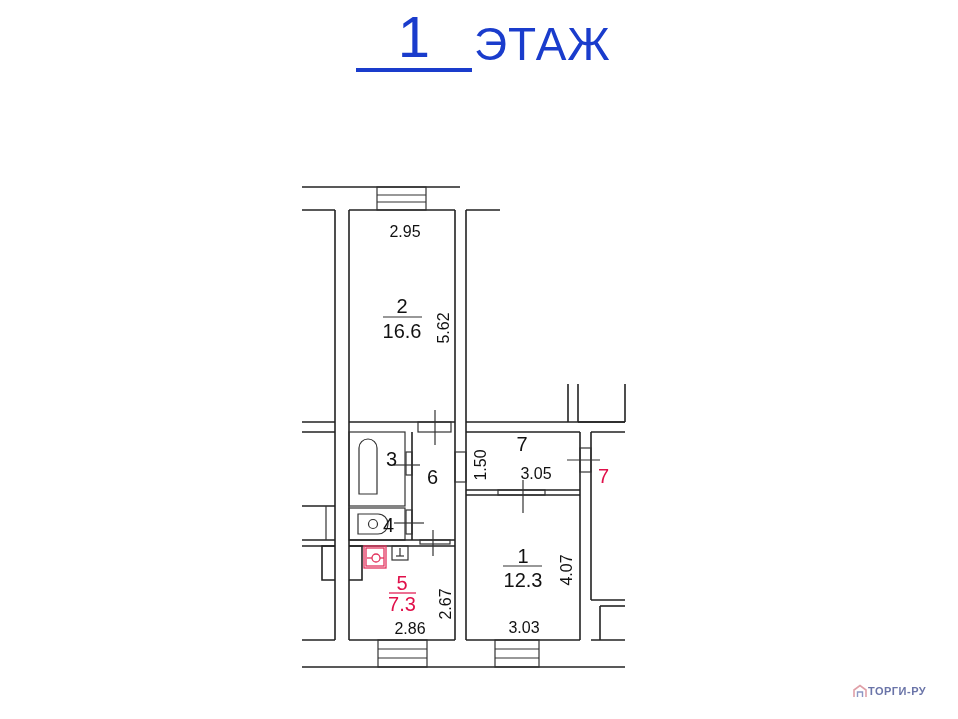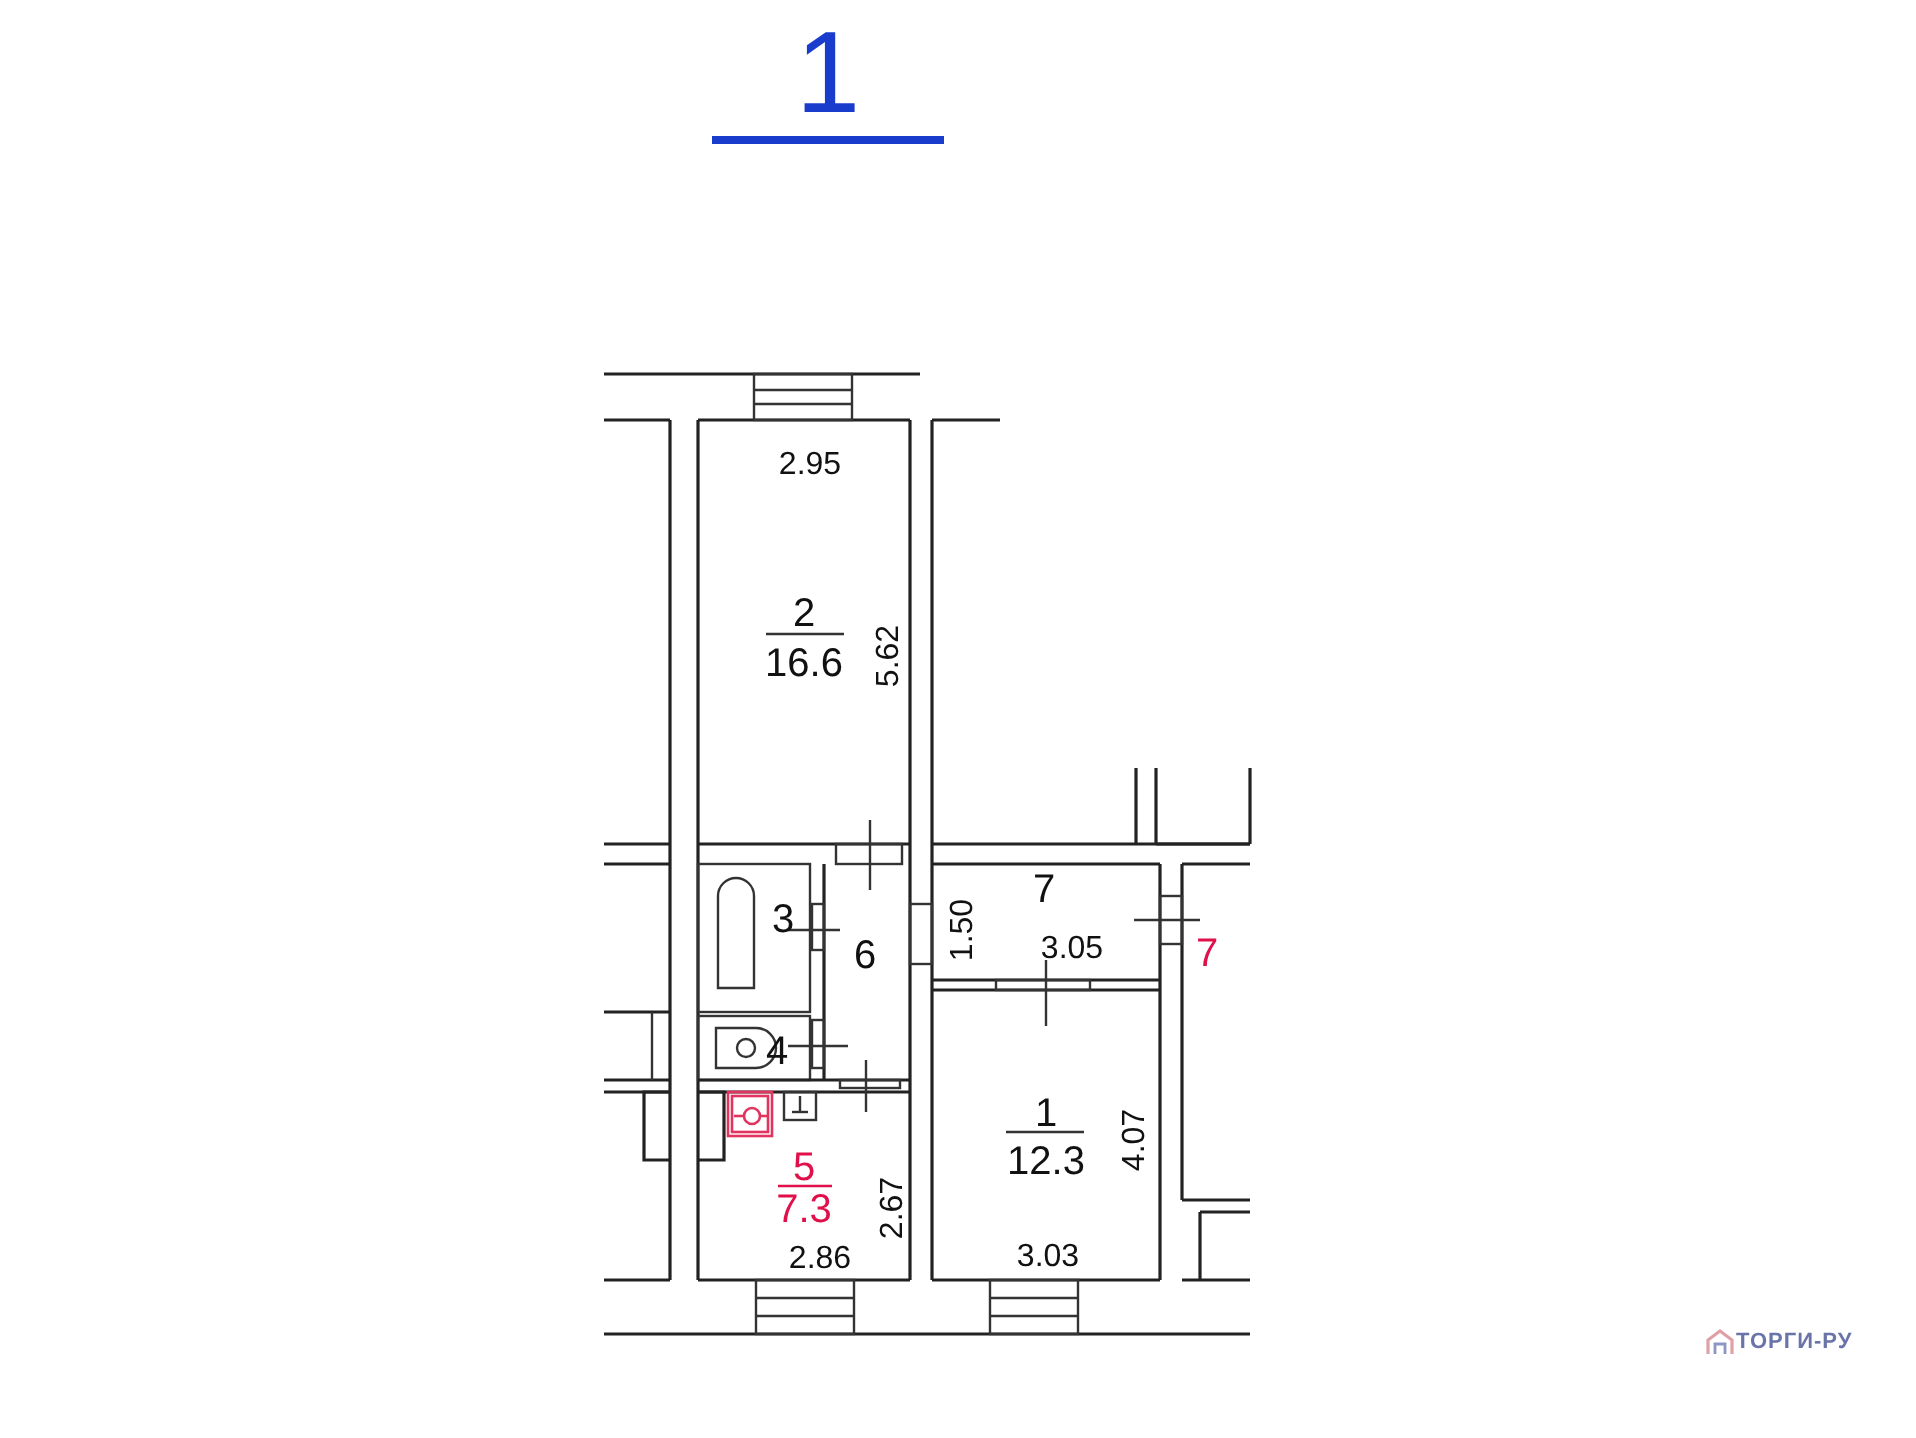--- a/index.html
+++ b/index.html
@@ -14,29 +14,30 @@
       border-bottom: 4px solid #1a3ccc;
     }
     .title .word { font-size: 46px; line-height: 56px; margin-left: 2px; letter-spacing: 1px; }
     svg.plan { position: absolute; left: 0; top: 0; }
     .wall { fill: none; stroke: #222; stroke-width: 1.6; }
     .thin { fill: none; stroke: #333; stroke-width: 1.2; }
     .red { fill: none; stroke: #e2345e; stroke-width: 1.3; }
     .lbl { font-family: "Liberation Sans", sans-serif; fill: #111; }
     .lbl-red { font-family: "Liberation Sans", sans-serif; fill: #e0104a; }
     .logo {
-      position: absolute; left: 852px; top: 664px; display: flex; align-items: center;
+      position: absolute; left: 852px; top: 684px; display: flex; align-items: center;
       color: #6a74a8; font-size: 11px; font-weight: bold; letter-spacing: 0.5px;
     }
   </style>
 </head>
 <body>
 
 <div class="title">
   <span class="num">1</span>
+  <span class="word">ЭТАЖ</span>
 </div>
 
 <svg class="plan" width="958" height="719" viewBox="0 0 958 719">
 
   <g>
     <line class="wall" x1="302" y1="187" x2="460" y2="187"></line>
     <line class="wall" x1="302" y1="210" x2="335" y2="210"></line>
     <line class="wall" x1="335" y1="210" x2="335" y2="640"></line>
     <line class="wall" x1="349" y1="210" x2="349" y2="640"></line>
     <line class="wall" x1="349" y1="210" x2="455" y2="210"></line>

